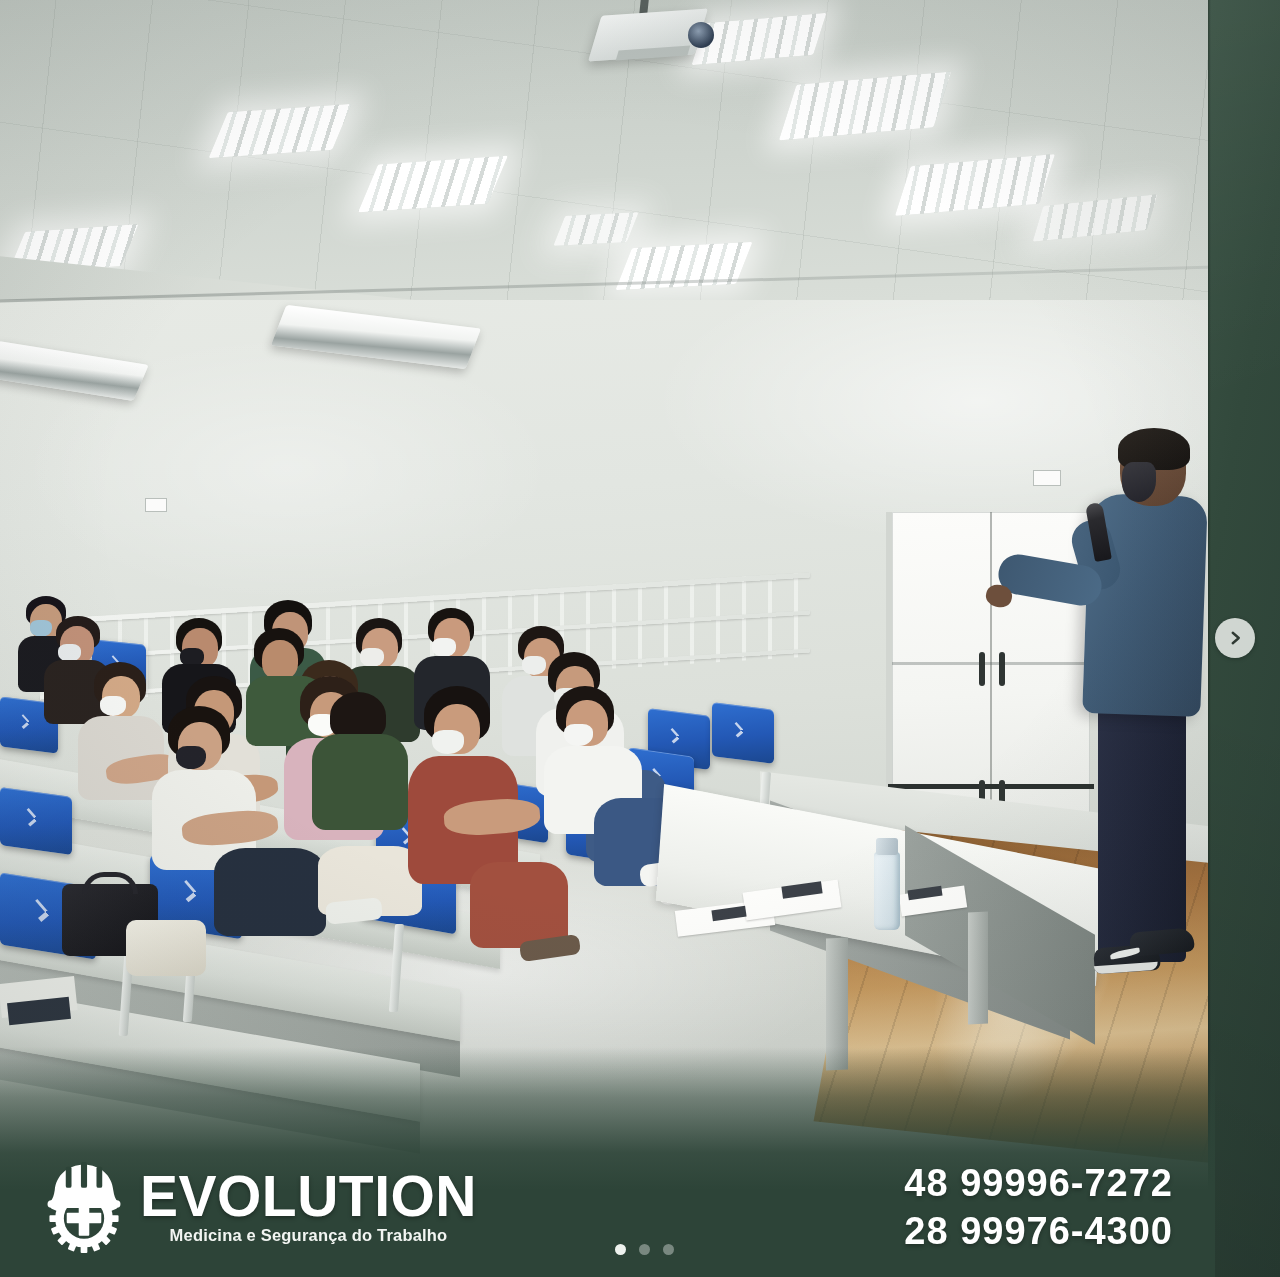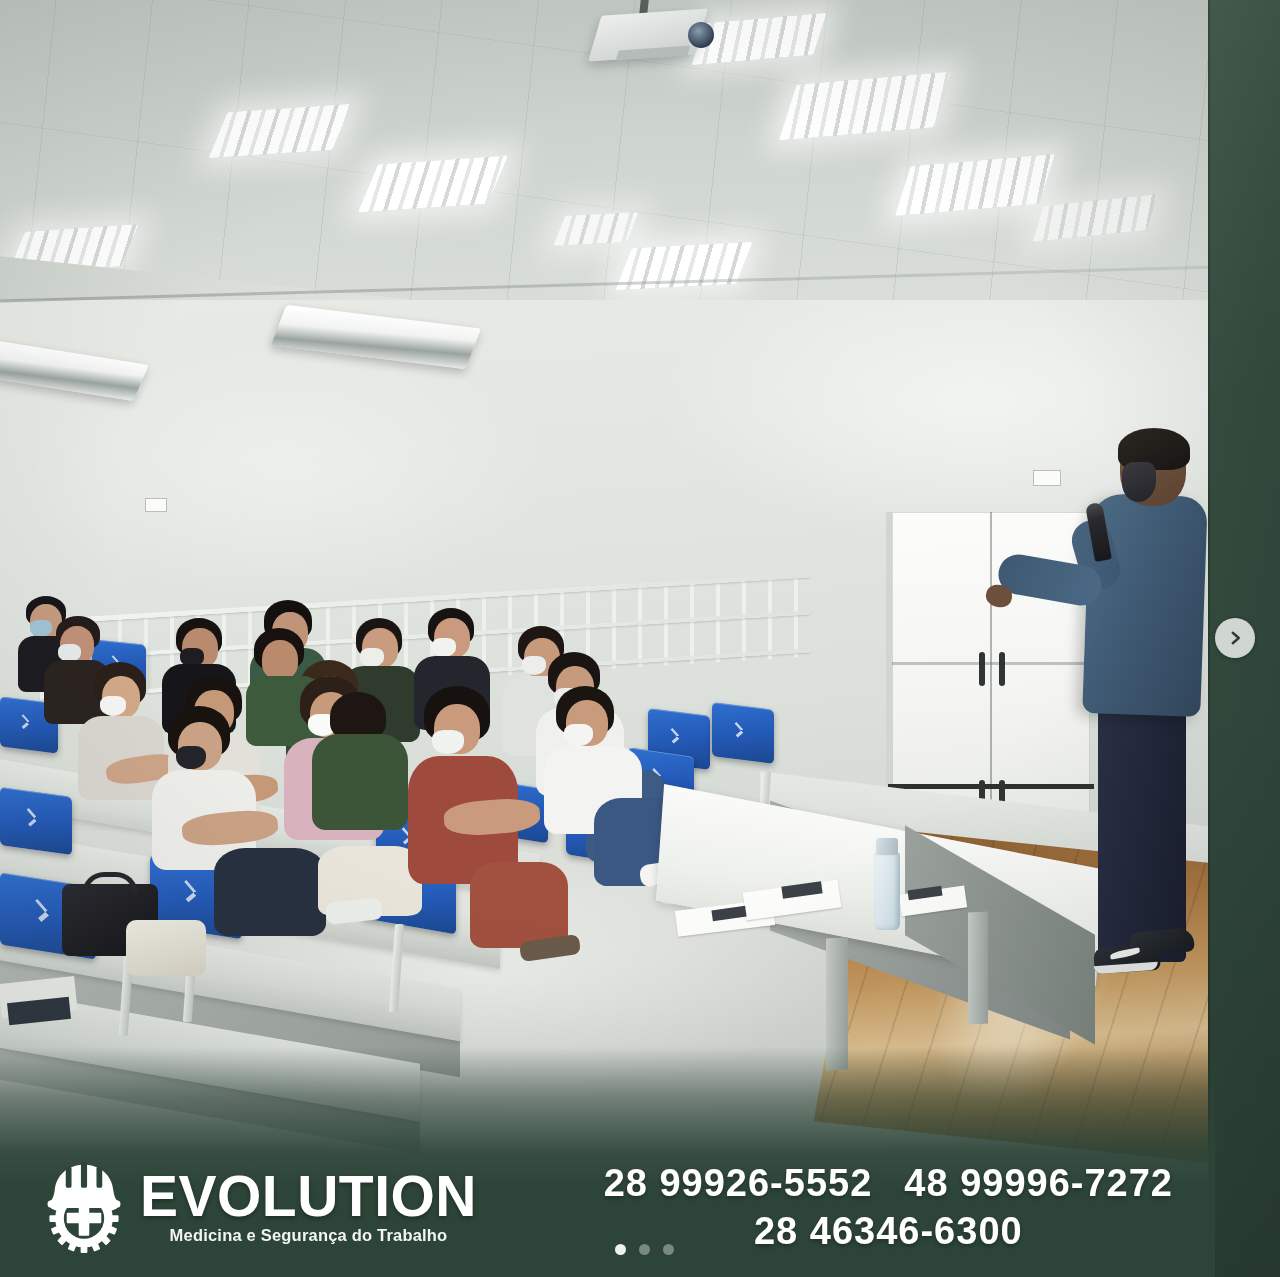--- a/index.html
+++ b/index.html
@@ -713,25 +713,24 @@
           </svg>
         </div>
         <div class="brand-text">
           <div class="brand-name">EVOLUTION</div>
           <div class="brand-tagline">Medicina e Segurança do Trabalho</div>
         </div>
       </div>
 
       <div class="phones">
         <div class="phone-row">
-          <span class="phone">28 99926-5552</span>
           <span class="phone">48 99996-7272</span>
         </div>
         <div class="phone-row">
-          <span class="phone">28 46346-6300</span>
+          <span class="phone">28 99976-4300</span>
         </div>
       </div>
 
     </div>
   </div>
 
   <div class="dots">
     <span class="dot active"></span>
     <span class="dot"></span>
     <span class="dot"></span>

